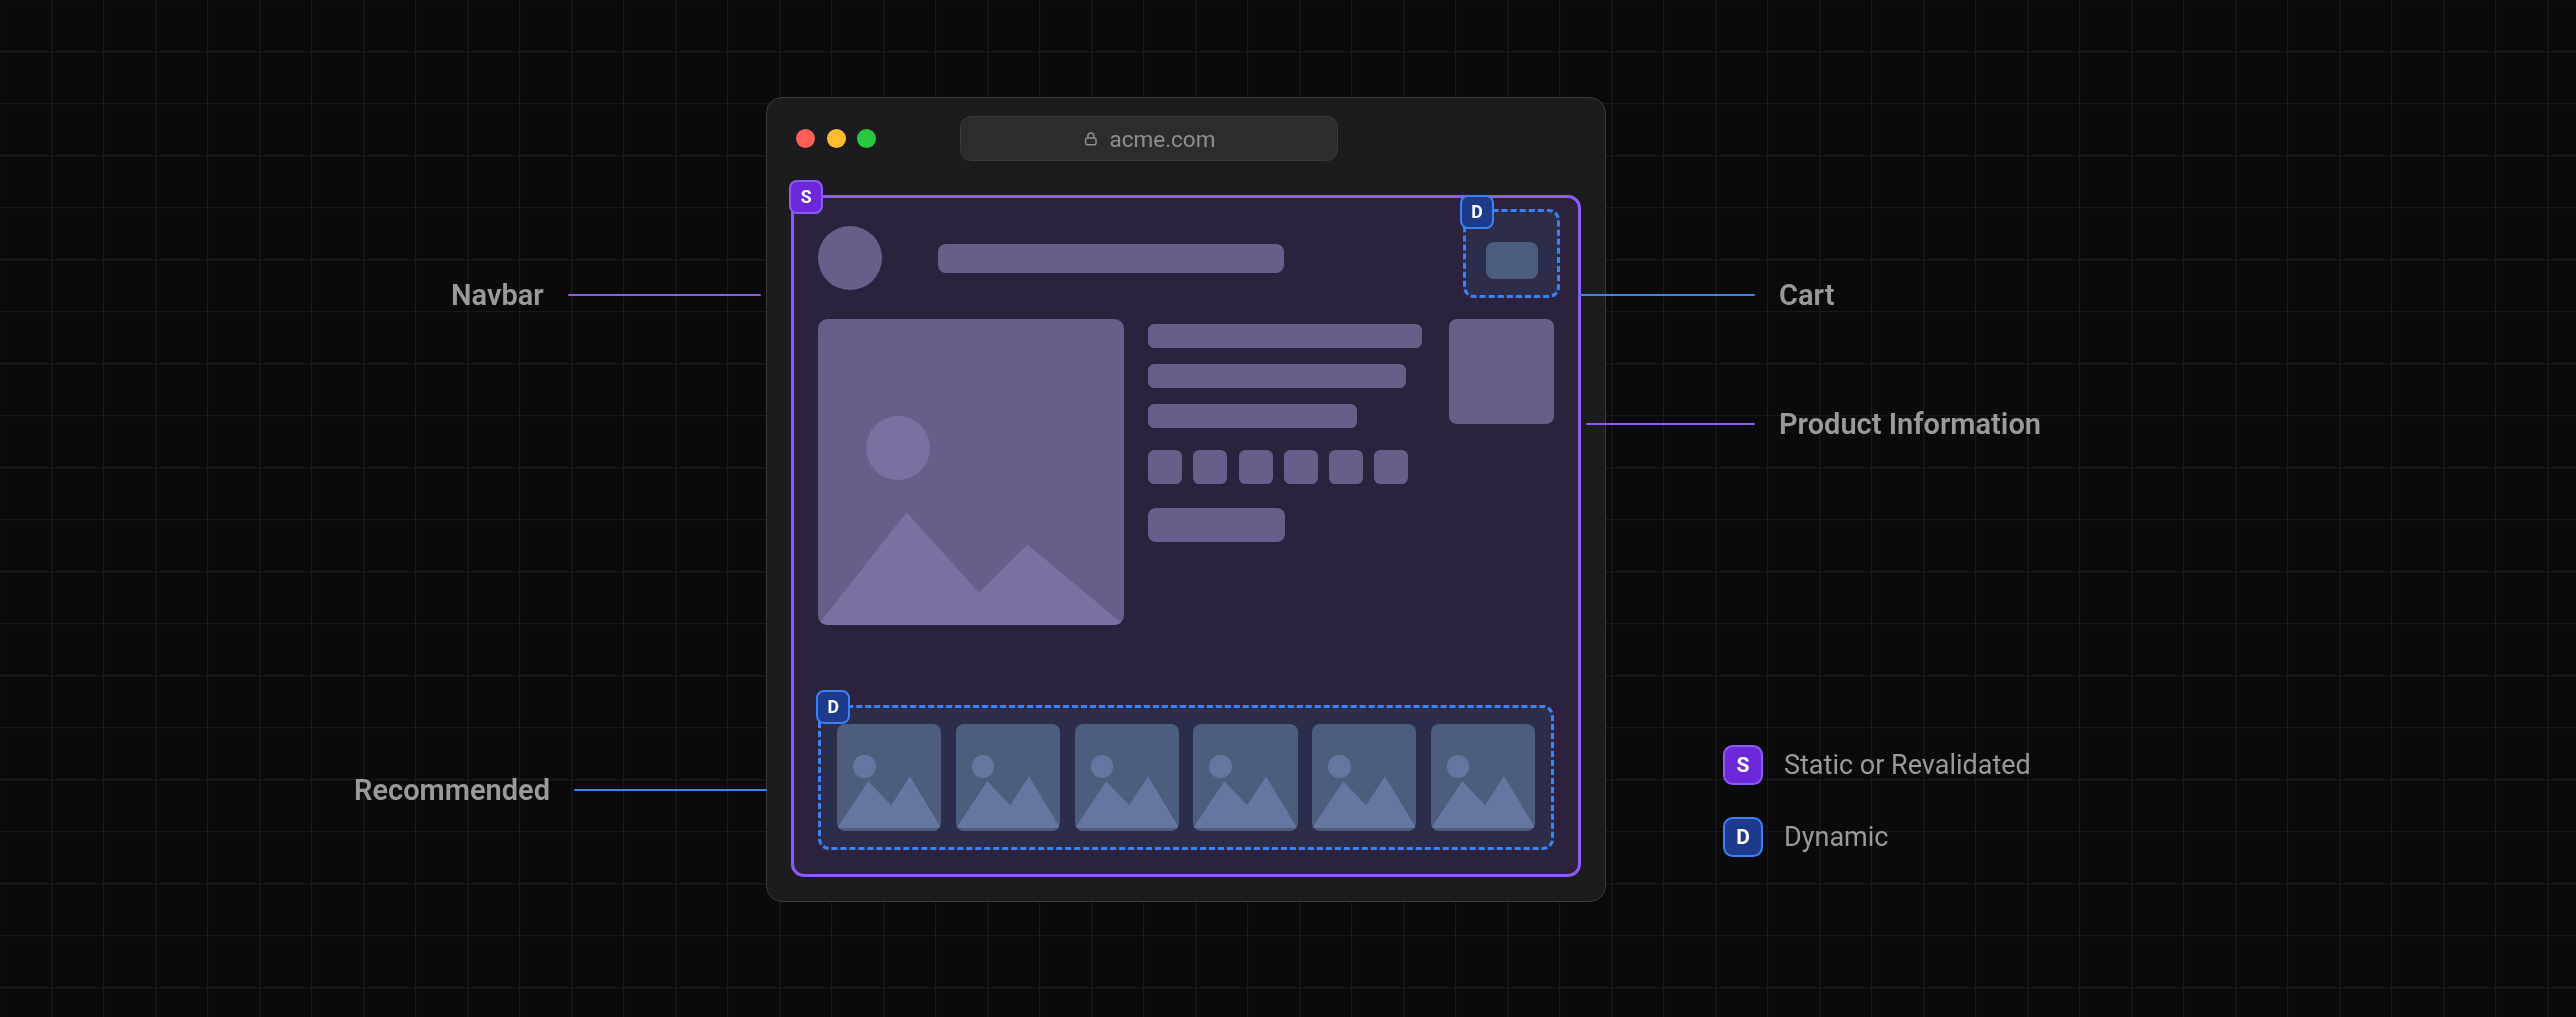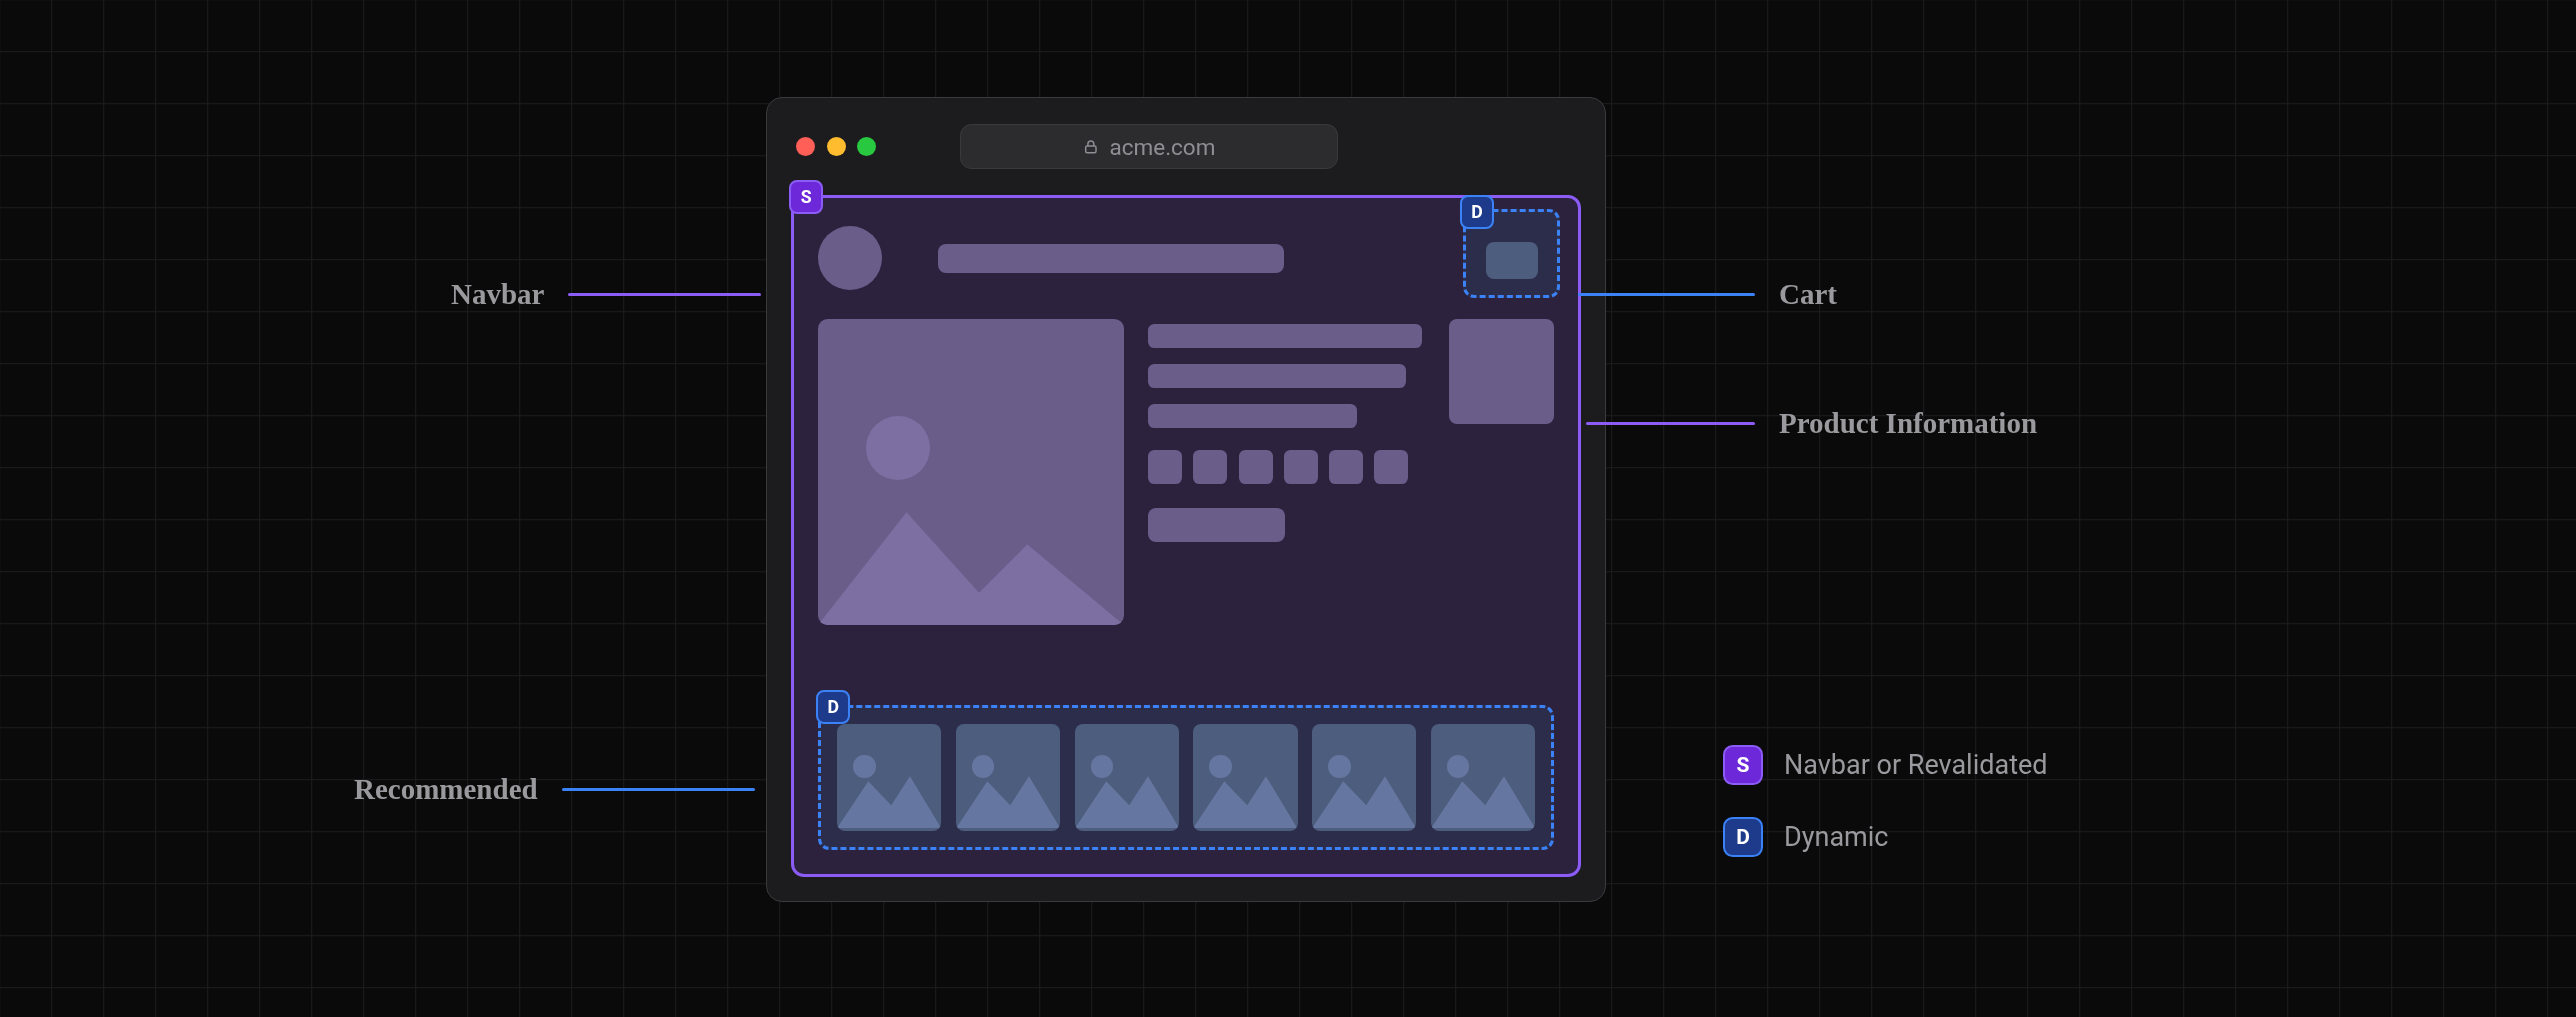--- a/index.html
+++ b/index.html
@@ -45,21 +45,20 @@
     border:1.6px solid var(--panel-border);
     border-radius:16px;
     overflow:visible;
   }
   .titlebar{
     height:81px;
     display:flex;
     align-items:center;
     gap:19.3px;
     padding:0 29px 0 29px;
-    margin-top:8px;
   }
   .traffic{display:flex;gap:11.3px;}
   .dot{width:19.3px;height:19.3px;border-radius:50%;}
   .dot.r{background:#ff5f57;}
   .dot.y{background:#febc2e;}
   .dot.g{background:#28c840;}
   .address{
     flex:0 0 auto;
     width:378px;
     height:45px;
@@ -161,21 +160,21 @@
   .rec-card .sun{position:absolute;width:22.5px;height:22.5px;border-radius:50%;background:#6576a0;left:16px;top:31px;}
 
   
   .callout{
     position:absolute;display:flex;align-items:center;gap:0;
     color:var(--gray-text);font-size:29px;font-weight:600;
   }
   .callout .line-h{height:2.4px;border-radius:1.6px;}
   .callout.purple .line-h{background:var(--purple);}
   .callout.blue .line-h{background:var(--blue);}
-  .callout .txt{white-space:nowrap;font-family:Liberation Serif, serif;}
+  .callout .txt{white-space:nowrap;}
 
   
   .legend{
     position:absolute;left:1723px;top:745px;display:flex;flex-direction:column;gap:32px;
   }
   .legend-row{display:flex;align-items:center;gap:21px;color:var(--gray-text);font-size:27px;}
   .lg-badge{width:40px;height:40px;border-radius:9.7px;display:flex;align-items:center;justify-content:center;font-weight:700;font-size:21px;color:#fff;}
   .lg-badge.s{background:#6d28d9;border:2.4px solid var(--purple);}
   .lg-badge.d{background:#1e3a8a;border:2.4px solid var(--blue);}
 </style>
@@ -301,21 +300,21 @@
 
   <div class="callout purple" style="left:1586px;top:407px;">
     <div class="line-h" style="width:169px;"></div>
     <div style="width:24px;"></div>
     <span class="txt">Product Information</span>
   </div>
 
   <div class="legend">
     <div class="legend-row">
       <div class="lg-badge s">S</div>
-      <span>Navbar or Revalidated</span>
+      <span>Static or Revalidated</span>
     </div>
     <div class="legend-row">
       <div class="lg-badge d">D</div>
       <span>Dynamic</span>
     </div>
   </div>
 
 </div>
 
 

